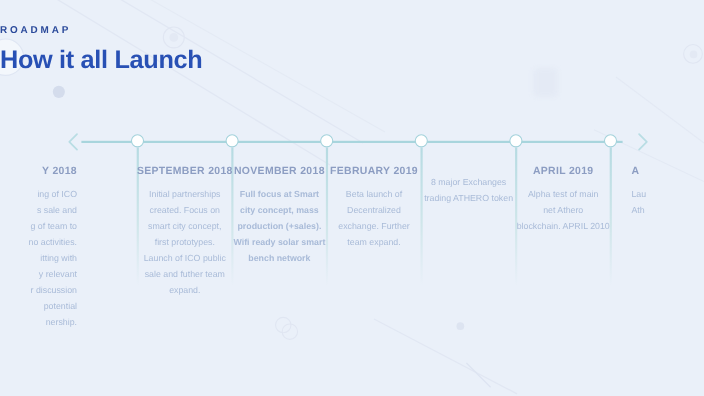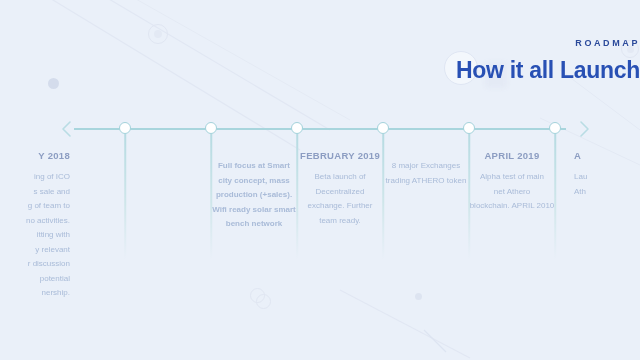--- a/index.html
+++ b/index.html
@@ -21,21 +21,21 @@
   .ring { position:absolute; border-radius:50%; border:1.5px solid #e0e6f2; }
   .ring-1 { width:20px; height:20px; left:148px; top:24px; }
   .ring-1::after { content:""; position:absolute; left:5px; top:5px; width:8px; height:8px; border-radius:50%; background:#e3e9f4; }
   .ring-2 { width:18px; height:18px; left:621px; top:40px; }
   .ring-2::after { content:""; position:absolute; left:4.5px; top:4.5px; width:7px; height:7px; border-radius:50%; background:#e3e9f4; }
   .ring-3 { width:15px; height:15px; left:250px; top:288px; }
   .ring-4 { width:15px; height:15px; left:256px; top:294px; }
   .soft-square { position:absolute; left:485px; top:62px; width:22px; height:26px; background:#e4eaf5; border-radius:4px; filter:blur(2px); }
 
   
-  .header { position:absolute; left:0; right:0; top:38px; text-align:right; }
+  .header { position:absolute; left:0; right:0; top:22px; text-align:left; }
   .eyebrow {
     font-size:9px; font-weight:bold; letter-spacing:2.6px;
     color:#2b4a9b; text-transform:uppercase;
   }
   .title-wrap { position:relative; display:inline-block; margin-top:9px; }
   .title-circle {
     position:absolute; left:-12px; top:-6px; width:34px; height:34px;
     border-radius:50%; border:1.5px solid #dfe6f3; background:rgba(255,255,255,0.45);
   }
   .title {
@@ -147,35 +147,46 @@
 s sale and
 g of team to
 no activities.
 itting with
 y relevant
 r discussion
 potential
 nership.</div>
     </div>
 
+    <div class="col" style="left:109px">
+      <div class="col-head">SEPTEMBER 2018</div>
+      <div class="col-body" style="white-space: pre-line;">Initial partnerships
+created. Focus on
+smart city concept,
+first prototypes.
+Launch of ICO public
+sale and futher team
+expand.</div>
+    </div>
 
     <div class="col" style="left:195px">
+      <div class="col-head">NOVEMBER 2018</div>
       <div class="col-body" style="white-space: pre-line; font-weight: bold;">Full focus at Smart
 city concept, mass
 production (+sales).
 Wifi ready solar smart
 bench network</div>
     </div>
 
     <div class="col" style="left:281px">
       <div class="col-head">FEBRUARY 2019</div>
       <div class="col-body" style="white-space: pre-line;">Beta launch of
 Decentralized
 exchange. Further
-team ready.</div>
+team expand.</div>
     </div>
 
     <div class="col" style="left:367px">
       <div class="col-body" style="white-space: pre-line;">8 major Exchanges
 trading ATHERO token</div>
     </div>
 
     <div class="col" style="left:453px">
       <div class="col-head">APRIL 2019</div>
       <div class="col-body" style="white-space: pre-line;">Alpha test of main

